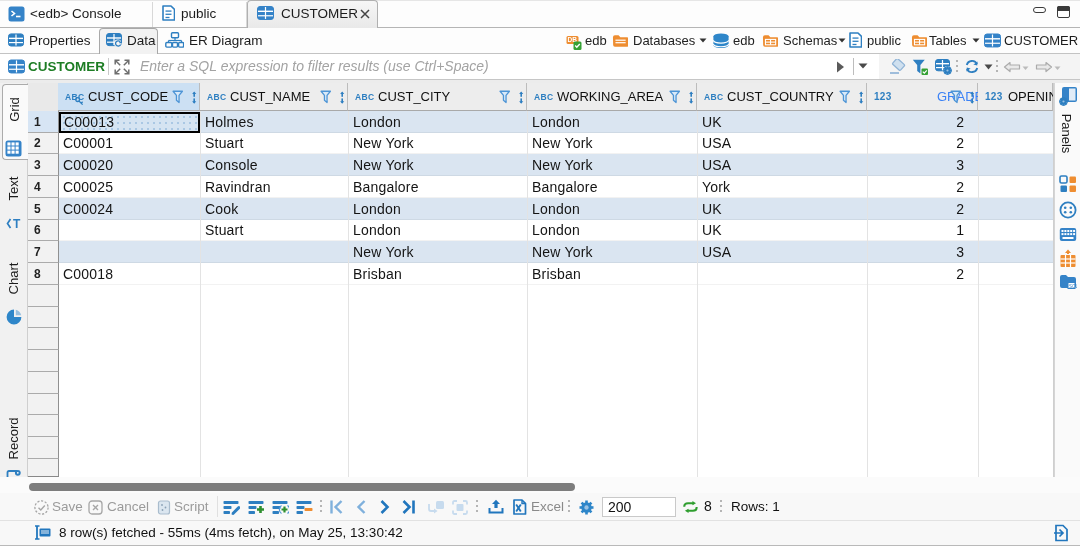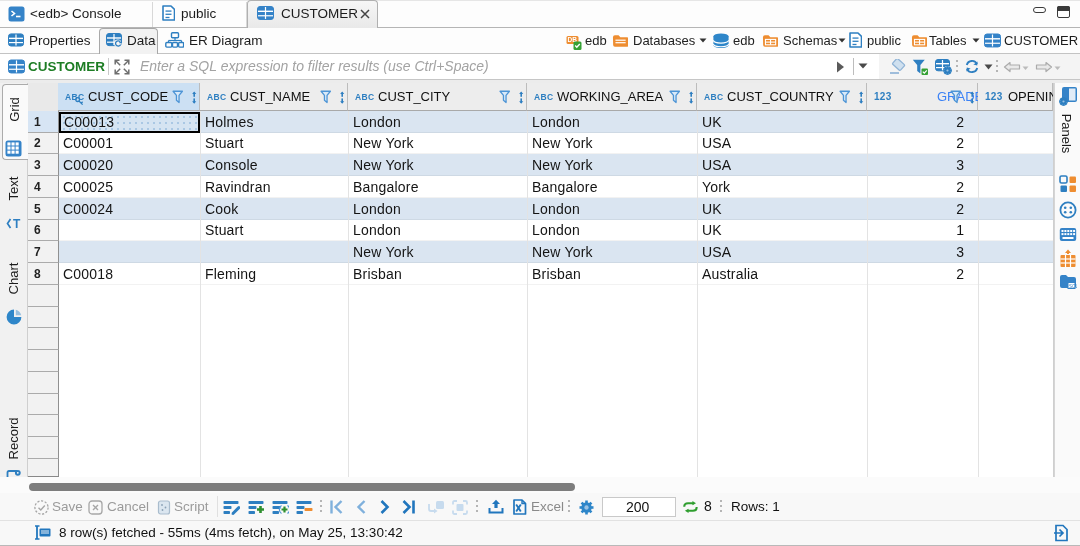--- a/index.html
+++ b/index.html
@@ -352,24 +352,22 @@
     <div style="position:absolute;left:918px;top:220px;width:46px;height:21px;line-height:21px;font-size:14px;color:#141414;text-align:right">1</div>
     <div style="position:absolute;left:28px;top:241px;width:31px;height:22px;background:#f2f2f2;border-right:1px solid #909090;border-bottom:1px solid #ababab;line-height:22px;font-size:12px;font-weight:bold;color:#222;text-align:left;padding-left:6px">7</div>
     <div style="position:absolute;left:59px;top:241px;width:994px;height:22px;background:#dae5f1;border-bottom:1px solid rgba(0,0,0,0.05)"></div>
     <div style="position:absolute;left:353px;top:241px;width:169px;height:22px;line-height:22px;font-size:14px;color:#141414;white-space:nowrap;overflow:hidden;letter-spacing:0.2px">New York</div>
     <div style="position:absolute;left:532px;top:241px;width:160px;height:22px;line-height:22px;font-size:14px;color:#141414;white-space:nowrap;overflow:hidden;letter-spacing:0.2px">New York</div>
     <div style="position:absolute;left:702px;top:241px;width:160px;height:22px;line-height:22px;font-size:14px;color:#141414;white-space:nowrap;overflow:hidden;letter-spacing:0.2px">USA</div>
     <div style="position:absolute;left:918px;top:241px;width:46px;height:22px;line-height:22px;font-size:14px;color:#141414;text-align:right">3</div>
     <div style="position:absolute;left:28px;top:263px;width:31px;height:22px;background:#f2f2f2;border-right:1px solid #909090;border-bottom:1px solid #ababab;line-height:22px;font-size:12px;font-weight:bold;color:#222;text-align:left;padding-left:6px">8</div>
     <div style="position:absolute;left:59px;top:263px;width:994px;height:22px;background:#fff;border-bottom:1px solid rgba(0,0,0,0.05)"></div>
     <div style="position:absolute;left:63px;top:263px;width:132px;height:22px;line-height:22px;font-size:14px;color:#141414;white-space:nowrap;overflow:hidden;letter-spacing:0.2px">C00018</div>
-    <div style="position:absolute;left:205px;top:263px;width:138px;height:22px;line-height:22px;font-size:14px;color:#141414;white-space:nowrap;overflow:hidden;letter-spacing:0.2px">Fleming</div>
     <div style="position:absolute;left:353px;top:263px;width:169px;height:22px;line-height:22px;font-size:14px;color:#141414;white-space:nowrap;overflow:hidden;letter-spacing:0.2px">Brisban</div>
     <div style="position:absolute;left:532px;top:263px;width:160px;height:22px;line-height:22px;font-size:14px;color:#141414;white-space:nowrap;overflow:hidden;letter-spacing:0.2px">Brisban</div>
-    <div style="position:absolute;left:702px;top:263px;width:160px;height:22px;line-height:22px;font-size:14px;color:#141414;white-space:nowrap;overflow:hidden;letter-spacing:0.2px">Australia</div>
     <div style="position:absolute;left:918px;top:263px;width:46px;height:22px;line-height:22px;font-size:14px;color:#141414;text-align:right">2</div>
     <div style="position:absolute;left:59px;top:112px;width:141px;height:21px;background-image:radial-gradient(#aac8e4 0.8px,transparent 1px);background-size:6px 6px;background-color:#d5e4f2;border:2px solid #000;"></div>
     <div style="position:absolute;left:64px;top:112px;width:100px;height:21px;line-height:21px;font-size:14px;color:#141414;letter-spacing:0.2px">C00013</div>
     <div style="position:absolute;left:28px;top:285px;width:31px;height:22px;background:#f2f2f2;border-right:1px solid #909090;border-bottom:1px solid #ababab"></div>
     <div style="position:absolute;left:28px;top:307px;width:31px;height:21px;background:#f2f2f2;border-right:1px solid #909090;border-bottom:1px solid #ababab"></div>
     <div style="position:absolute;left:28px;top:328px;width:31px;height:22px;background:#f2f2f2;border-right:1px solid #909090;border-bottom:1px solid #ababab"></div>
     <div style="position:absolute;left:28px;top:350px;width:31px;height:22px;background:#f2f2f2;border-right:1px solid #909090;border-bottom:1px solid #ababab"></div>
     <div style="position:absolute;left:28px;top:372px;width:31px;height:22px;background:#f2f2f2;border-right:1px solid #909090;border-bottom:1px solid #ababab"></div>
     <div style="position:absolute;left:28px;top:394px;width:31px;height:21px;background:#f2f2f2;border-right:1px solid #909090;border-bottom:1px solid #ababab"></div>
     <div style="position:absolute;left:28px;top:415px;width:31px;height:22px;background:#f2f2f2;border-right:1px solid #909090;border-bottom:1px solid #ababab"></div>
@@ -532,21 +530,21 @@
       <line x1="11.47" y1="11.47" x2="13.45" y2="13.45" stroke="#2e86c9" stroke-width="2.6"></line>
       <line x1="8.50" y1="12.70" x2="8.50" y2="15.50" stroke="#2e86c9" stroke-width="2.6"></line>
       <line x1="5.53" y1="11.47" x2="3.55" y2="13.45" stroke="#2e86c9" stroke-width="2.6"></line>
       <line x1="4.30" y1="8.50" x2="1.50" y2="8.50" stroke="#2e86c9" stroke-width="2.6"></line>
       <line x1="5.53" y1="5.53" x2="3.55" y2="3.55" stroke="#2e86c9" stroke-width="2.6"></line>
       <line x1="8.50" y1="4.30" x2="8.50" y2="1.50" stroke="#2e86c9" stroke-width="2.6"></line>
       <line x1="11.47" y1="5.53" x2="13.45" y2="3.55" stroke="#2e86c9" stroke-width="2.6"></line>
       <circle cx="8.5" cy="8.5" r="5.2" fill="#2e86c9"></circle>
       <circle cx="8.5" cy="8.5" r="2.184" fill="#9cc3e4"></circle>
     </svg>
-    <div style="position:absolute;left:602px;top:497px;width:74px;height:20px;background:#fff;border:1px solid #c9c9c9;font-size:14px;line-height:18px;padding-left:23px;color:#111">200</div>
+    <div style="position:absolute;left:602px;top:497px;width:74px;height:20px;background:#fff;border:1px solid #c9c9c9;font-size:14px;line-height:18px;padding-left:5px;color:#111">200</div>
     <svg style="position:absolute;left:682px;top:501px" width="17" height="12" viewBox="0 0 15.5 11">
       <path d="M2 5.2 Q2 2 5.5 2 H11" fill="none" stroke="#2f9e2f" stroke-width="1.9"></path>
       <path d="M9.5 0 L12.8 2 L9.5 4 z" fill="#2f9e2f"></path>
       <path d="M13.4 5.6 Q13.4 9 10 9 H4.5" fill="none" stroke="#2f9e2f" stroke-width="1.9"></path>
       <path d="M6 7 L2.6 9 L6 11 z" fill="#2f9e2f"></path>
     </svg>
     <div style="position:absolute;left:704px;top:493px;width:16px;height:27px;line-height:27px;font-size:14px;color:#111">8</div>
     <div class="vdot" style="position:absolute;left:720px;top:500px;width:2px;height:14px;"></div>
     <div style="position:absolute;left:731px;top:493px;width:60px;height:27px;line-height:27px;font-size:13.5px;color:#111">Rows: 1</div>
     <div style="position:absolute;left:0px;top:520px;width:1080px;height:26px;background:#f8f8f8;border-top:1px solid #e2e2e2;border-bottom:1px solid #b9b9b9"></div>

